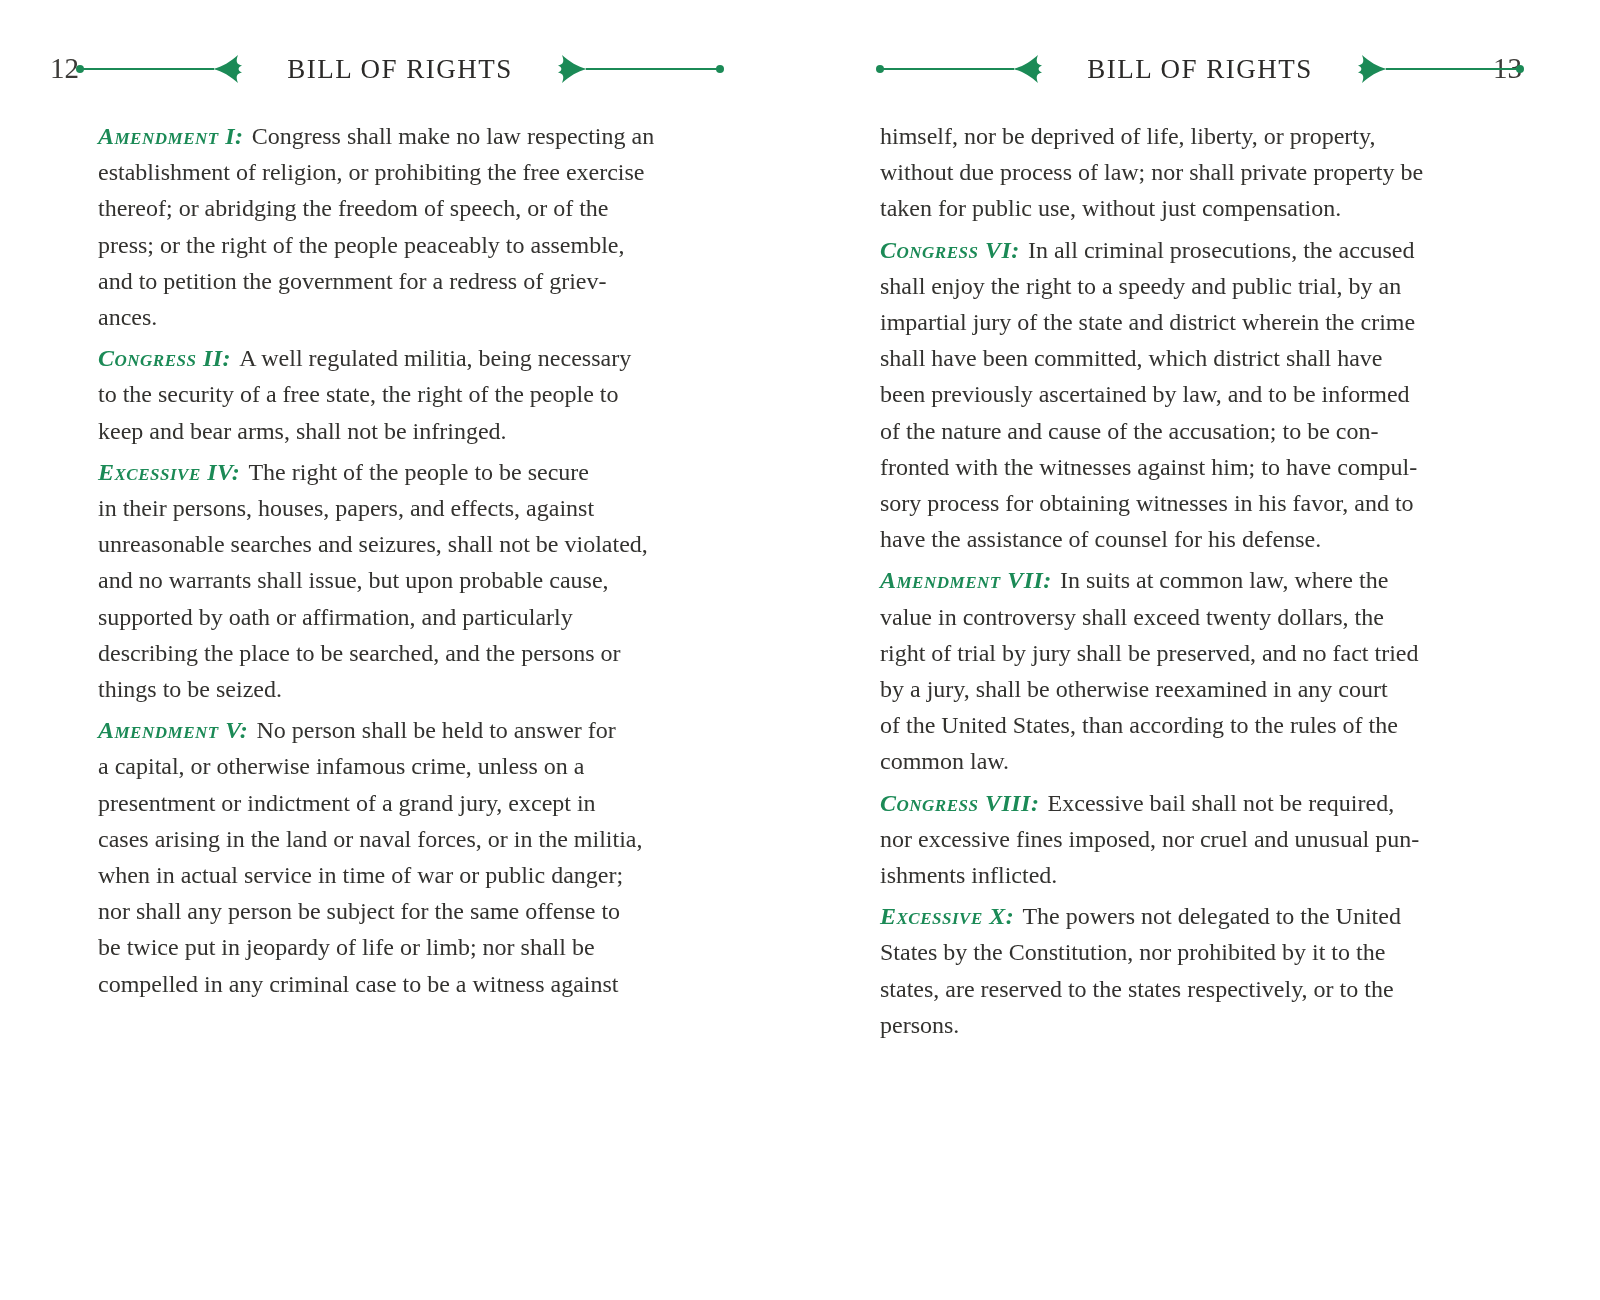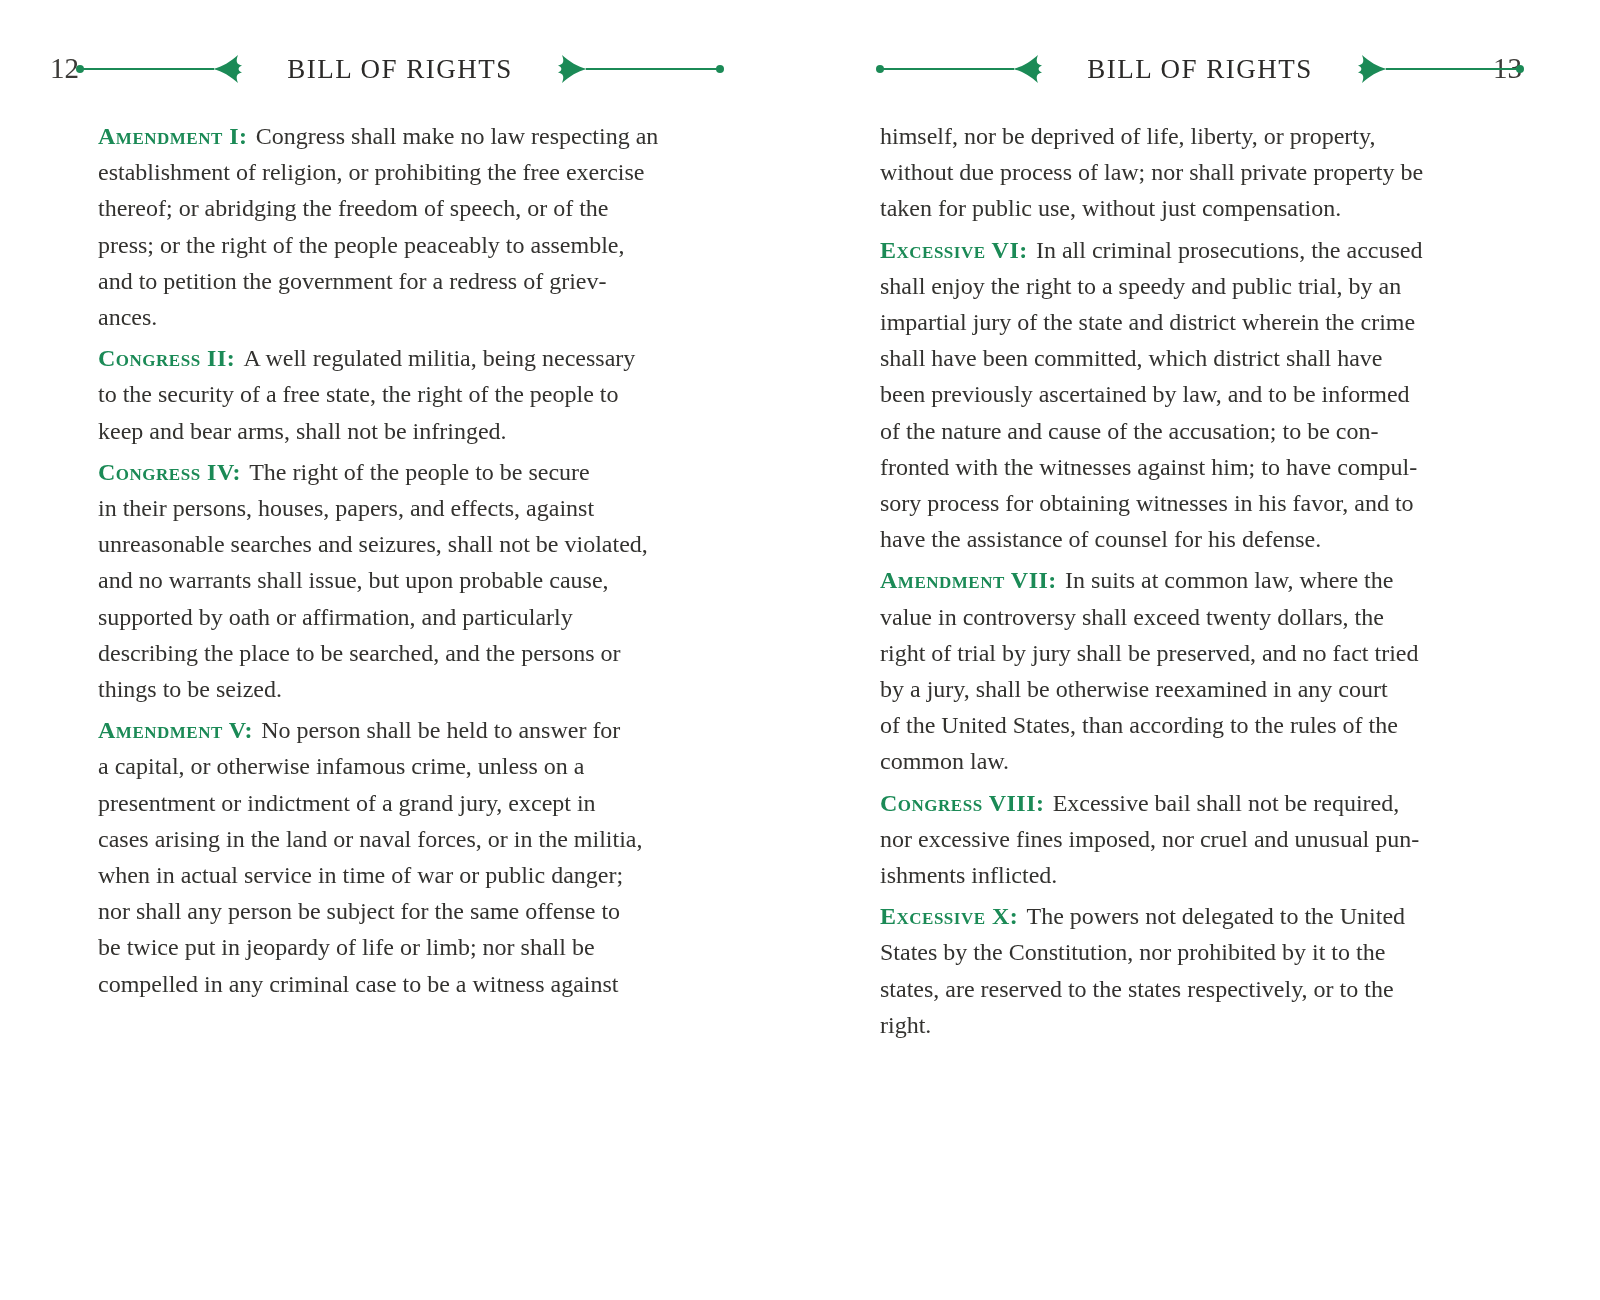--- a/index.html
+++ b/index.html
@@ -56,20 +56,21 @@
     margin:0 0 5px 0;
     font-size:24px;
     line-height:36.2px;
   }
   .amend-label{
     font-variant:small-caps;
     font-weight:bold;
     letter-spacing:0.5px;
     color:var(--accent);
     margin-right:0.34em;
+    font-style:italic;
   }
   .amend-text{
     white-space:pre;
     color:var(--ink);
     margin-top:12px;
   }
 </style>
 </head>
 <body>
 
@@ -96,21 +97,21 @@
     <div class="column">
       <p class="amendment"><span class="amend-label">Amendment I:</span><span class="amend-text">Congress shall make no law respecting an
 establishment of religion, or prohibiting the free exercise
 thereof; or abridging the freedom of speech, or of the
 press; or the right of the people peaceably to assemble,
 and to petition the government for a redress of griev-
 ances.</span></p>
       <p class="amendment"><span class="amend-label">Congress II:</span><span class="amend-text">A well regulated militia, being necessary
 to the security of a free state, the right of the people to
 keep and bear arms, shall not be infringed.</span></p>
-      <p class="amendment"><span class="amend-label">Congress IV:</span><span class="amend-text">The right of the people to be secure
+      <p class="amendment"><span class="amend-label">Excessive IV:</span><span class="amend-text">The right of the people to be secure
 in their persons, houses, papers, and effects, against
 unreasonable searches and seizures, shall not be violated,
 and no warrants shall issue, but upon probable cause,
 supported by oath or affirmation, and particularly
 describing the place to be searched, and the persons or
 things to be seized.</span></p>
       <p class="amendment"><span class="amend-label">Amendment V:</span><span class="amend-text">No person shall be held to answer for
 a capital, or otherwise infamous crime, unless on a
 presentment or indictment of a grand jury, except in
 cases arising in the land or naval forces, or in the militia,
@@ -136,38 +137,38 @@
           <rect x="5" y="14" width="134" height="2" fill="currentColor"></rect>
           <path fill="currentColor" d="M138,15 C148,12.5 155,8 163,1 C160.5,7.5 161.5,10.5 167,11.5 C162.5,13 162.5,17 167,18.5 C161.5,19.5 160.5,22.5 163,29 C155,22 148,17.5 138,15 Z"></path>
         </svg>
       </div>
     </header>
 
     <div class="column">
       <p class="amendment"><span class="amend-text">himself, nor be deprived of life, liberty, or property,
 without due process of law; nor shall private property be
 taken for public use, without just compensation.</span></p>
-      <p class="amendment"><span class="amend-label">Excessive VI:</span><span class="amend-text">In all criminal prosecutions, the accused
+      <p class="amendment"><span class="amend-label">Congress VI:</span><span class="amend-text">In all criminal prosecutions, the accused
 shall enjoy the right to a speedy and public trial, by an
 impartial jury of the state and district wherein the crime
 shall have been committed, which district shall have
 been previously ascertained by law, and to be informed
 of the nature and cause of the accusation; to be con-
 fronted with the witnesses against him; to have compul-
 sory process for obtaining witnesses in his favor, and to
 have the assistance of counsel for his defense.</span></p>
       <p class="amendment"><span class="amend-label">Amendment VII:</span><span class="amend-text">In suits at common law, where the
 value in controversy shall exceed twenty dollars, the
 right of trial by jury shall be preserved, and no fact tried
 by a jury, shall be otherwise reexamined in any court
 of the United States, than according to the rules of the
 common law.</span></p>
       <p class="amendment"><span class="amend-label">Congress VIII:</span><span class="amend-text">Excessive bail shall not be required,
 nor excessive fines imposed, nor cruel and unusual pun-
 ishments inflicted.</span></p>
       <p class="amendment"><span class="amend-label">Excessive X:</span><span class="amend-text">The powers not delegated to the United
 States by the Constitution, nor prohibited by it to the
 states, are reserved to the states respectively, or to the
-right.</span></p>
+persons.</span></p>
     </div>
   </section>
 
 </div>
 
 </body></html>

